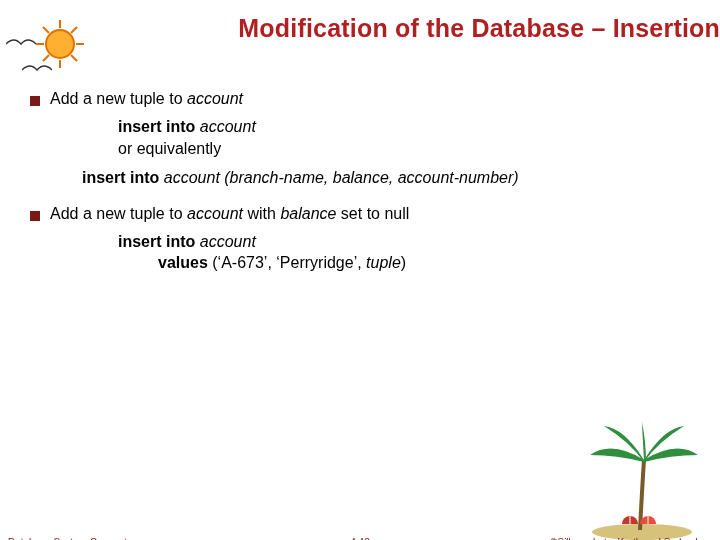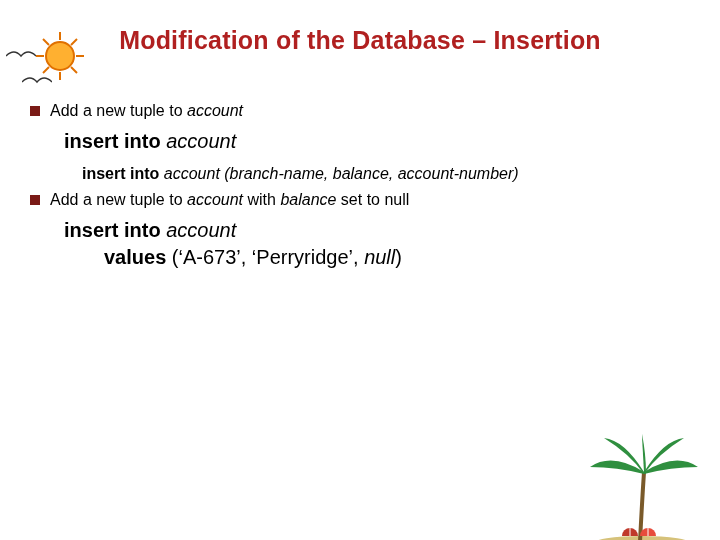--- a/index.html
+++ b/index.html
@@ -1,24 +1,24 @@
 <!DOCTYPE html>
 <html><head>
 <meta charset="utf-8">
 <style>
   html,body{margin:0;padding:0;width:720px;height:540px;font-family:Arial,Helvetica,sans-serif;background:#fff;color:#000;position:relative;overflow:hidden}
   .slide{width:720px;height:540px;position:relative}
-  .title{font-size:25px;font-weight:bold;color:#b02020;text-align:center;margin-top:26px;letter-spacing:0.2px}
+  .title{font-size:25px;font-weight:bold;color:#b02020;text-align:right;margin-top:14px;letter-spacing:0.2px}
   .sun{position:absolute;left:34px;top:4px;width:52px;height:52px}
   .bird{position:absolute;width:30px;height:16px}
   .content{position:absolute;left:30px;top:76px;right:30px;font-size:16px}
-  .bullet{display:flex;align-items:flex-start;margin-bottom:8px}
+  .bullet{display:flex;align-items:center;margin-bottom:8px}
   .bullet .sq{width:10px;height:10px;background:#7a1a16;margin-top:4px;margin-right:10px;flex:0 0 auto}
   .bullet .txt{font-size:16px}
-  .block{margin-left:34px;margin-bottom:8px;font-size:20px;line-height:1.35}
+  .block{margin-left:88px;margin-bottom:8px;font-size:16px;line-height:1.35}
   .block2{margin-left:52px;font-size:16px;line-height:1.35}
   .ital{font-style:italic}
   .palm{position:absolute;right:18px;bottom:14px;width:120px;height:120px}
   .footer{position:absolute;bottom:6px;left:0;right:0;font-size:10px;color:#7a1a16}
   .footL{position:absolute;left:8px;bottom:0}
   .footC{position:absolute;left:50%;transform:translateX(-50%);bottom:0}
   .footR{position:absolute;right:8px;bottom:0}
 </style>
 </head>
 <body>
@@ -53,41 +53,42 @@
       <div class="sq"></div>
       <div class="txt">
         <span>Add a new tuple to </span><span class="ital">account</span>
       </div>
     </div>
 
     <div class="block">
       <div>
         <b><span>insert into </span></b><span class="ital">account</span>
       </div>
+      <div>or equivalently</div>
     </div>
 
     <div class="block2">
       <div>
         <b><span>insert into </span></b><span class="ital">account (branch-name, balance, account-number)</span>
       </div>
     </div>
 
-    <div class="bullet" style="margin-top:6px">
+    <div class="bullet" style="margin-top:16px">
       <div class="sq"></div>
       <div class="txt">
         <span>Add a new tuple to </span><span class="ital">account</span><span> with </span><span class="ital">balance</span><span> set to null</span>
       </div>
     </div>
 
     <div class="block">
       <div>
         <b><span>insert into </span></b><span class="ital">account</span>
       </div>
       <div style="padding-left:40px">
-        <b><span>values </span></b><span>(‘A-673’, ‘Perryridge’, </span><span class="ital">null</span><span>)</span>
+        <b><span>values </span></b><span>(‘A-673’, ‘Perryridge’, </span><span class="ital">tuple</span><span>)</span>
       </div>
     </div>
 
   </div>
 
   <svg class="palm" viewBox="0 0 120 120">
     <ellipse cx="60" cy="112" rx="50" ry="8" fill="#d6c27a"></ellipse>
     <path d="M58 110 Q60 70 62 40" stroke="#7a5a2a" stroke-width="4" fill="none"></path>
     <g fill="#2f8f3f">
       <path d="M62 40 Q30 20 8 35 Q35 35 62 42"></path>

